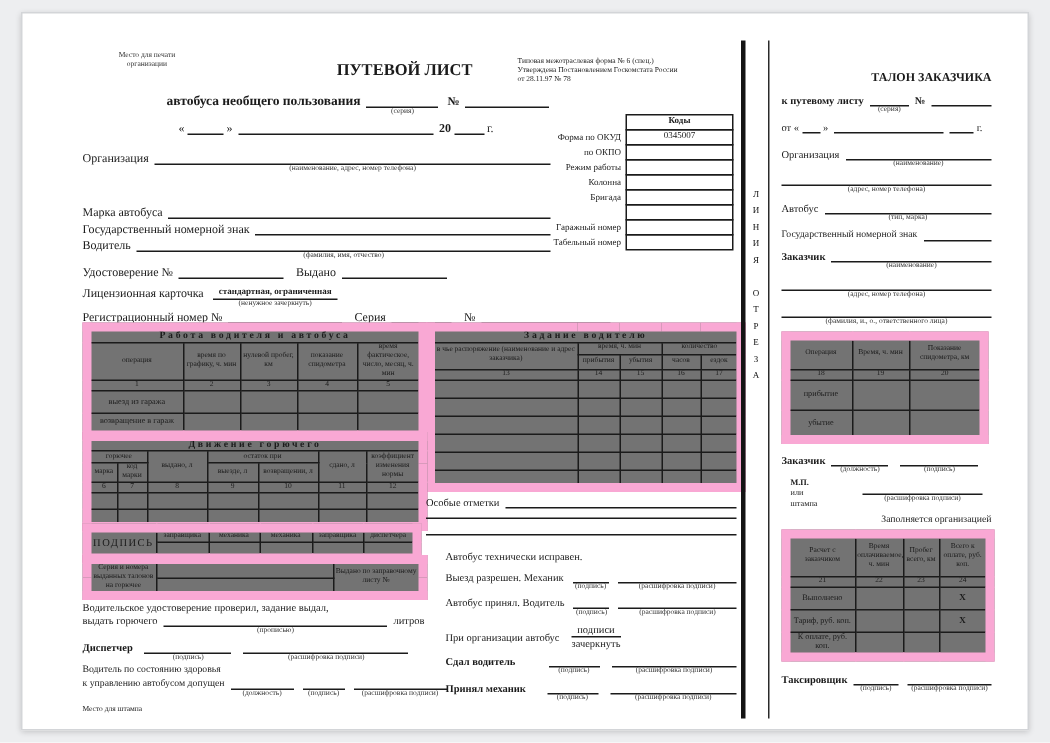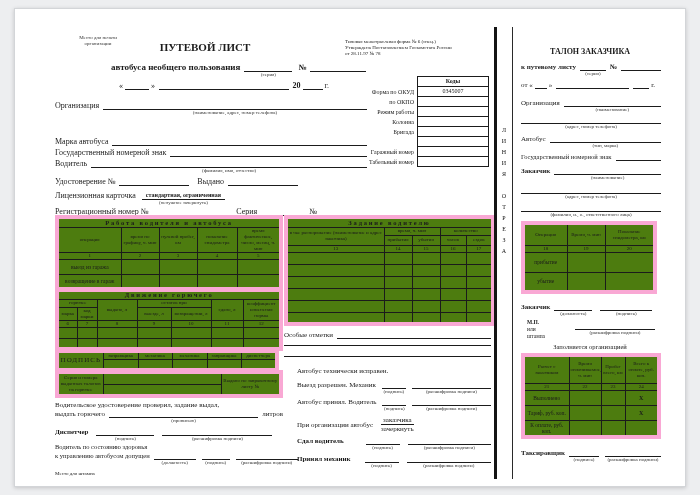--- a/index.html
+++ b/index.html
@@ -5,29 +5,29 @@
   *{box-sizing:border-box;margin:0;padding:0}
   html,body{width:700px;height:495px;overflow:hidden}
   body{background:#edeef0;position:relative;font-family:"Liberation Serif","DejaVu Serif",serif;color:#1b1b1b}
   .paper{position:absolute;left:14px;top:8px;width:672px;height:479px;background:#fff;border:1px solid #d3d5d8;box-shadow:0 1px 4px rgba(0,0,0,.18)}
   .abs{position:absolute}
   .fs5{font-size:5px;line-height:6px}
   .fs6{font-size:6px;line-height:7px}
   .fs7{font-size:7px;line-height:8px}
   .fs8{font-size:8px;line-height:9px}
   .b{font-weight:bold}
-  .ctr{text-align:center}
+  .ctr{text-align:right}
   .cap{font-size:5px;line-height:6px;color:#333;text-align:center;white-space:nowrap}
   .row{display:flex;align-items:flex-end;white-space:nowrap}
   .grow{flex:1 1 auto}
   .ln{display:inline-block;border-bottom:1px solid #1b1b1b;height:1em}
   .uc{position:relative;display:inline-block;border-bottom:1px solid #1b1b1b;height:1em}
   .uc>.cap{position:absolute;top:100%;left:-10px;right:-10px;margin-top:1px}
   .ml2{margin-left:2px}.ml4{margin-left:4px}.ml6{margin-left:6px}.ml8{margin-left:8px}
-  table.frm{border-collapse:collapse;table-layout:fixed;border:4px solid #f9a8d4;background:#4d7c0f}
+  table.frm{border-collapse:collapse;table-layout:fixed;border:6px solid #f9a8d4;background:#737373}
   .frm td{border:1px solid #1b1b1b;font-size:5px;line-height:6px;text-align:center;vertical-align:middle;padding:0 1px;overflow:hidden}
   .frm td.ttl{font-size:6.5px;font-weight:bold;letter-spacing:1.8px;white-space:nowrap}
   .frm td.rl{font-size:5.5px}
   .frm td.sig{font-size:7px;letter-spacing:1px}
   .frm td.xcell{font-size:6px;font-weight:bold}
   .codes-row{display:flex;align-items:stretch;height:10px}
   .codes-label{width:84px;text-align:right;padding-right:3px;font-size:6px;line-height:10px;white-space:nowrap}
   .codes-box{width:72px;border:1px solid #1b1b1b;margin-top:-1px;font-size:6px;line-height:9px;text-align:center}
   .frac{display:inline-flex;flex-direction:column;text-align:center;font-size:7px;line-height:8px}
   .frac .ft{border-bottom:1px solid #1b1b1b;padding:0 2px}
@@ -426,21 +426,21 @@
     <span class="uc ml6" style="width:24px">
         <span class="cap">(подпись)</span>
       </span>
     <span class="uc ml6 grow">
         <span class="cap">(расшифровка подписи)</span>
       </span>
   </div>
   <div class="abs row fs7" style="left:282px;top:407px;width:194px;align-items:center">
     <span>При организации автобус</span>
     <span class="frac ml8">
-      <span class="ft">заказчика</span>
+      <span class="ft">подписи</span>
       <span>зачеркнуть</span>
     </span>
   </div>
   <div class="abs row fs7" style="left:282px;top:446px;width:194px">
     <span class="b">Принял механик</span>
     <span class="uc" style="width:34px;margin-left:14px">
         <span class="cap">(подпись)</span>
       </span>
     <span class="uc ml8 grow">
         <span class="cap">(расшифровка подписи)</span>

